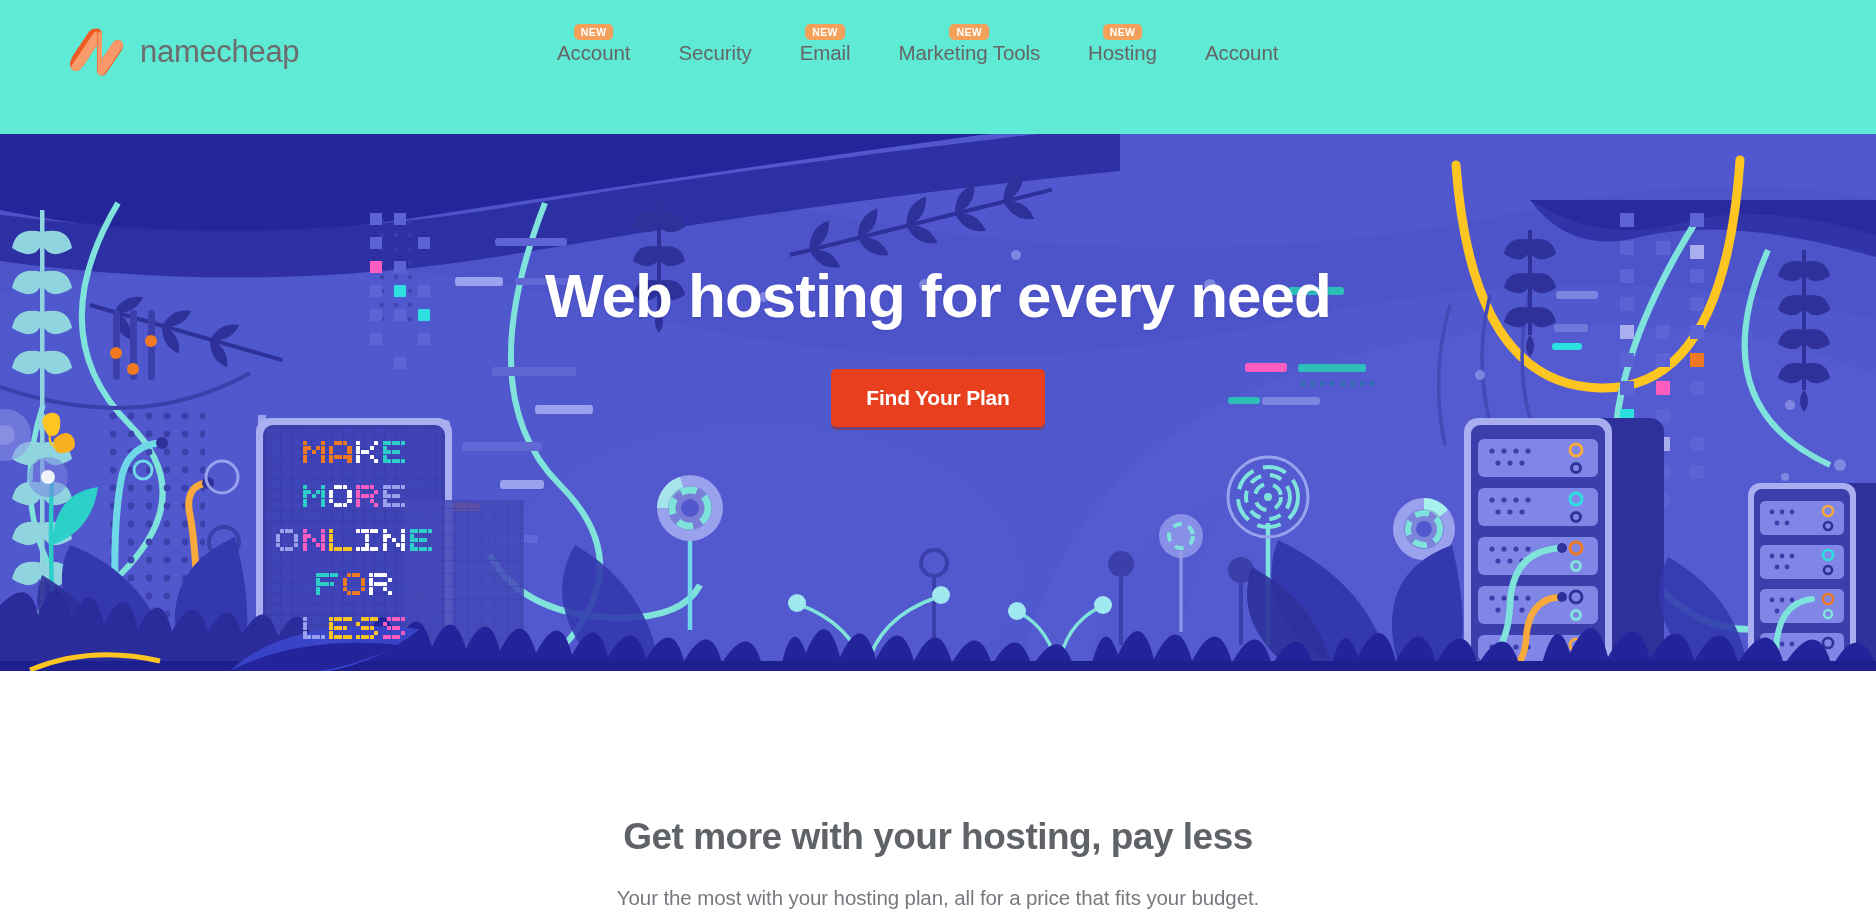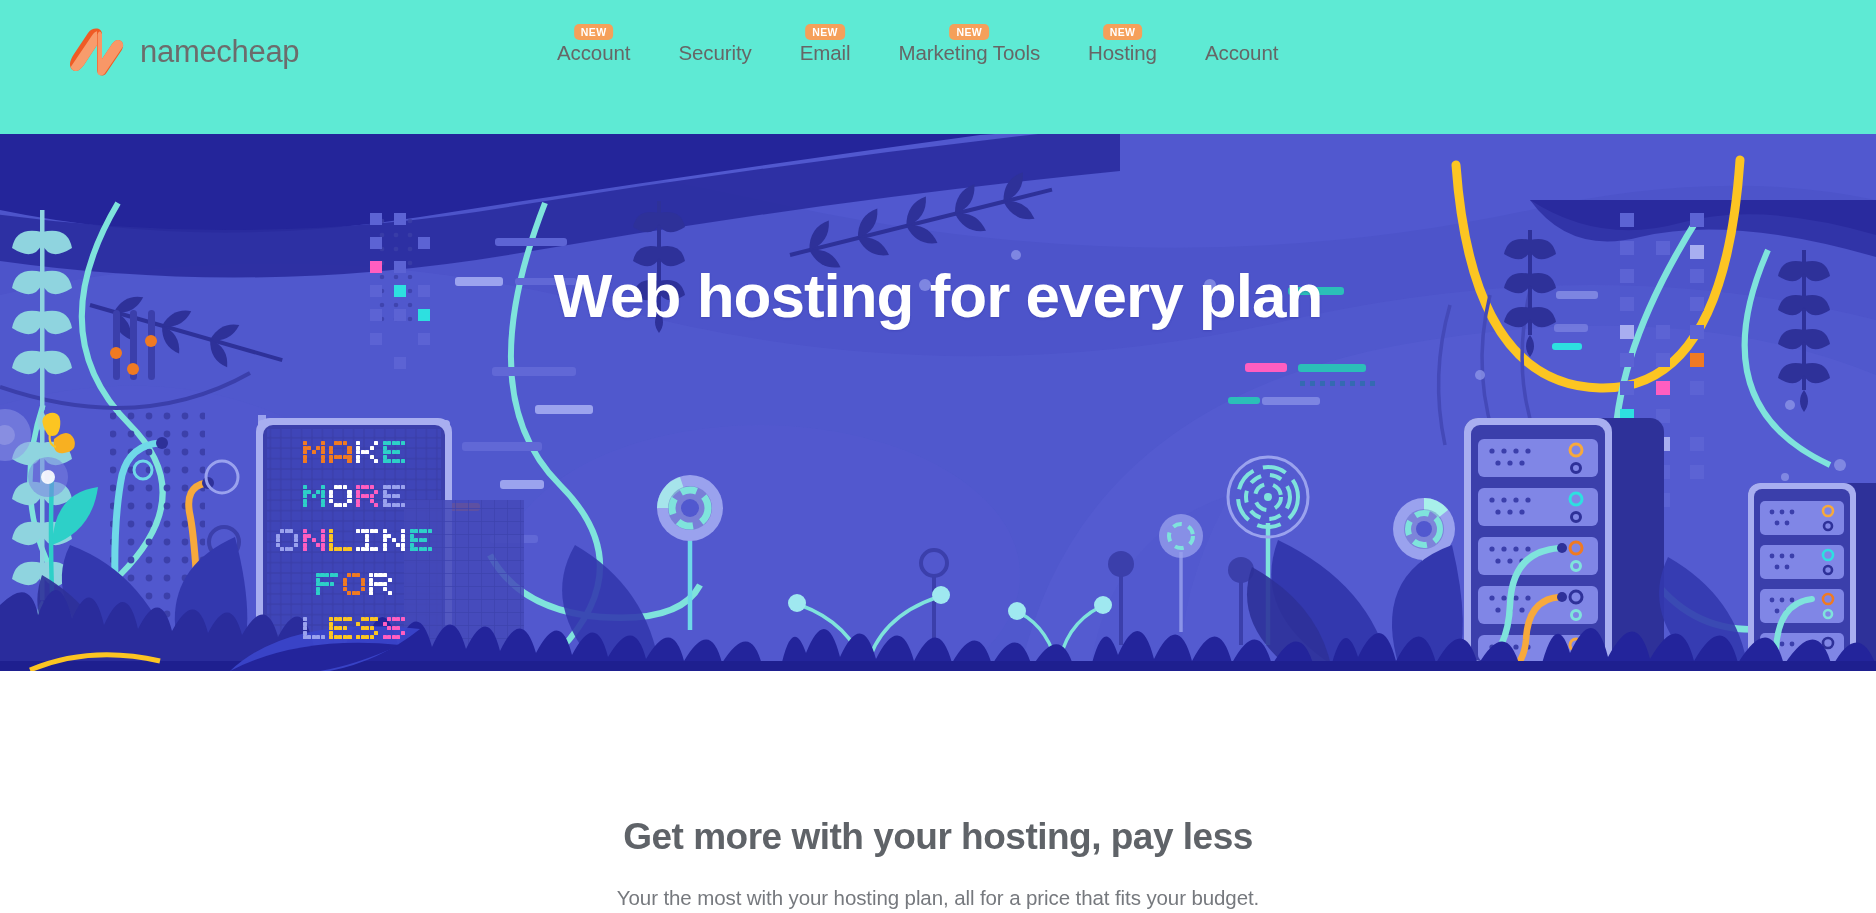--- a/index.html
+++ b/index.html
@@ -915,20 +915,21 @@
           <i style="position: absolute; left: 18.2px; top: 13.65px; width: 4.1px; height: 4.1px; background: rgb(255, 94, 192); border-radius: 0.6px;"></i>
           <i style="position: absolute; left: 0px; top: 18.2px; width: 4.1px; height: 4.1px; background: rgb(255, 94, 192); border-radius: 0.6px;"></i>
           <i style="position: absolute; left: 4.55px; top: 18.2px; width: 4.1px; height: 4.1px; background: rgb(255, 94, 192); border-radius: 0.6px;"></i>
           <i style="position: absolute; left: 9.1px; top: 18.2px; width: 4.1px; height: 4.1px; background: rgb(255, 94, 192); border-radius: 0.6px;"></i>
           <i style="position: absolute; left: 13.65px; top: 18.2px; width: 4.1px; height: 4.1px; background: rgb(255, 94, 192); border-radius: 0.6px;"></i>
         </div>
       </div>
     </div>
 
   <div class="hero-content">
-    <h1 class="hero-title">Web hosting for every plan</h1>
+    <h1 class="hero-title">Web hosting for every need</h1>
+    <button class="cta">Find Your Plan</button>
   </div>
 </div>
 
 <div class="section">
   <h2 class="sec-title">Get more with your hosting, pay less</h2>
   <p class="sec-sub">Your the most with your hosting plan, all for a price that fits your budget.</p>
 </div>
 
 </body></html>

